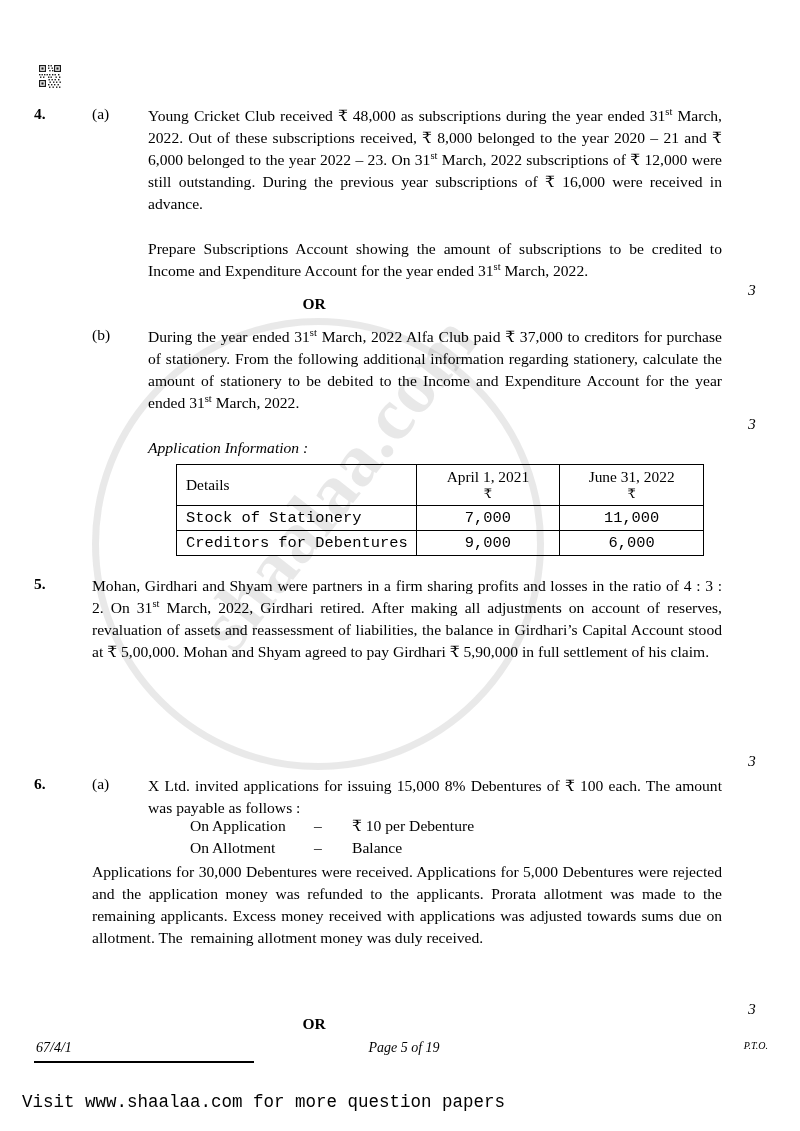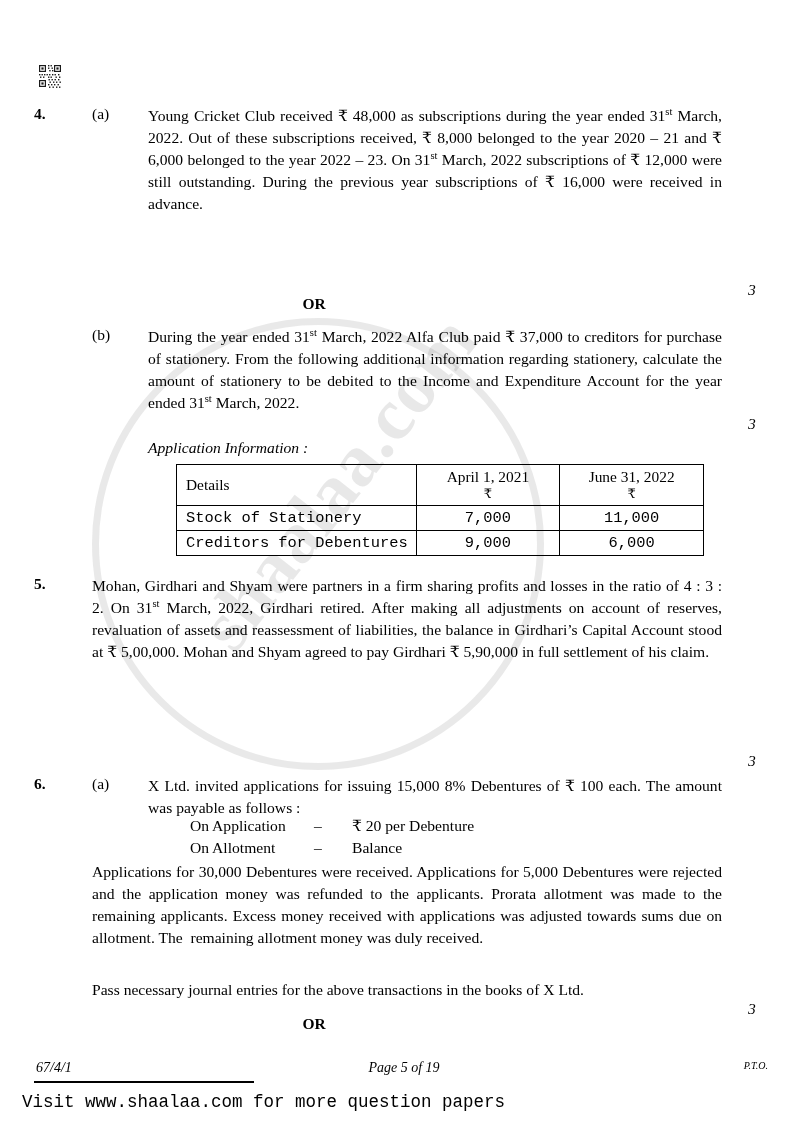--- a/index.html
+++ b/index.html
@@ -136,21 +136,21 @@
   }
   #info-table .c-details { width: 240px; text-align: left; vertical-align: middle; padding-left: 9px; }
   #info-table .c-num { width: 144px; text-align: center; }
   #info-table .hdr-cell { text-align: center; line-height: 1.18; padding: 3px 4px 3px; }
   #info-table .hdr-rupee { display: block; font-size: 13px; }
   #info-table tbody td { height: 25px; font-family: Liberation Mono, monospace; }
 
   
   #footer {
     position: absolute;
-    left: 0; top: 1040px; width: 800px; height: 40px; margin-top: 20px;
+    left: 0; top: 1040px; width: 800px; height: 40px;
   }
   #footer .f-code {
     position: absolute; left: 36px; top: 0;
     font-size: 14px; font-style: italic;
   }
   #footer .f-rule {
     position: absolute; left: 34px; top: 21px;
     width: 220px; height: 2px; background: #000;
   }
   #footer .f-page {
@@ -241,20 +241,25 @@
 
   <div class="qbody lvl2" style="top:105px">
     Young Cricket Club received ₹ 48,000 as subscriptions during the
     year ended 31<sup>st</sup> March, 2022. Out of these subscriptions received,
     ₹ 8,000 belonged to the year 2020 – 21 and ₹ 6,000 belonged to
     the year 2022 – 23. On 31<sup>st</sup> March, 2022 subscriptions of ₹ 12,000
     were still outstanding. During the previous year subscriptions of
     ₹ 16,000 were received in advance.
   </div>
 
+  <div class="qbody lvl2" style="top:238px">
+    Prepare Subscriptions Account showing the amount of
+    subscriptions to be credited to Income and Expenditure Account for
+    the year ended 31<sup>st</sup> March, 2022.
+  </div>
 
   <div class="marks" style="top:281px">3</div>
 
   <div class="or" style="top:295px">OR</div>
 
   <div class="qrow" style="top:326px">
     <div class="qlet">(b)</div>
   </div>
 
   <div class="qbody lvl2" style="top:326px">
@@ -317,39 +322,35 @@
     <div class="qnum">6.</div>
     <div class="qlet">(a)</div>
   </div>
 
   <div class="qbody lvl2" style="top:775px">
     X Ltd. invited applications for issuing 15,000 8% Debentures of
     ₹ 100 each. The amount was payable as follows :
   </div>
 
   <div class="pay-line" style="top:817px">
-    <span class="pl-label">On Application</span><span class="pl-dash">–</span><span>₹ 20 per Debenture</span>
+    <span class="pl-label">On Application</span><span class="pl-dash">–</span><span>₹ 10 per Debenture</span>
   </div>
   <div class="pay-line" style="top:839px">
     <span class="pl-label">On Allotment</span><span class="pl-dash">–</span><span>Balance</span>
   </div>
 
   <div class="qbody lvl1" style="top:861px">
     Applications for 30,000 Debentures were received. Applications for
     5,000 Debentures were rejected and the application money was
     refunded to the applicants. Prorata allotment was made to the
     remaining applicants. Excess money received with applications
     was adjusted towards sums due on allotment. The&nbsp; remaining
     allotment money was duly received.
   </div>
 
-  <div class="qbody lvl1" style="top:979px">
-    Pass necessary journal entries for the above transactions in the
-    books of X Ltd.
-  </div>
 
   <div class="marks" style="top:1000px">3</div>
 
   <div class="or" style="top:1015px">OR</div>
 
   <div id="footer">
     <div class="f-code">67/4/1</div>
     <div class="f-rule"></div>
     <div class="f-page">Page 5 of 19</div>
     <div class="f-pto">P.T.O.</div>

